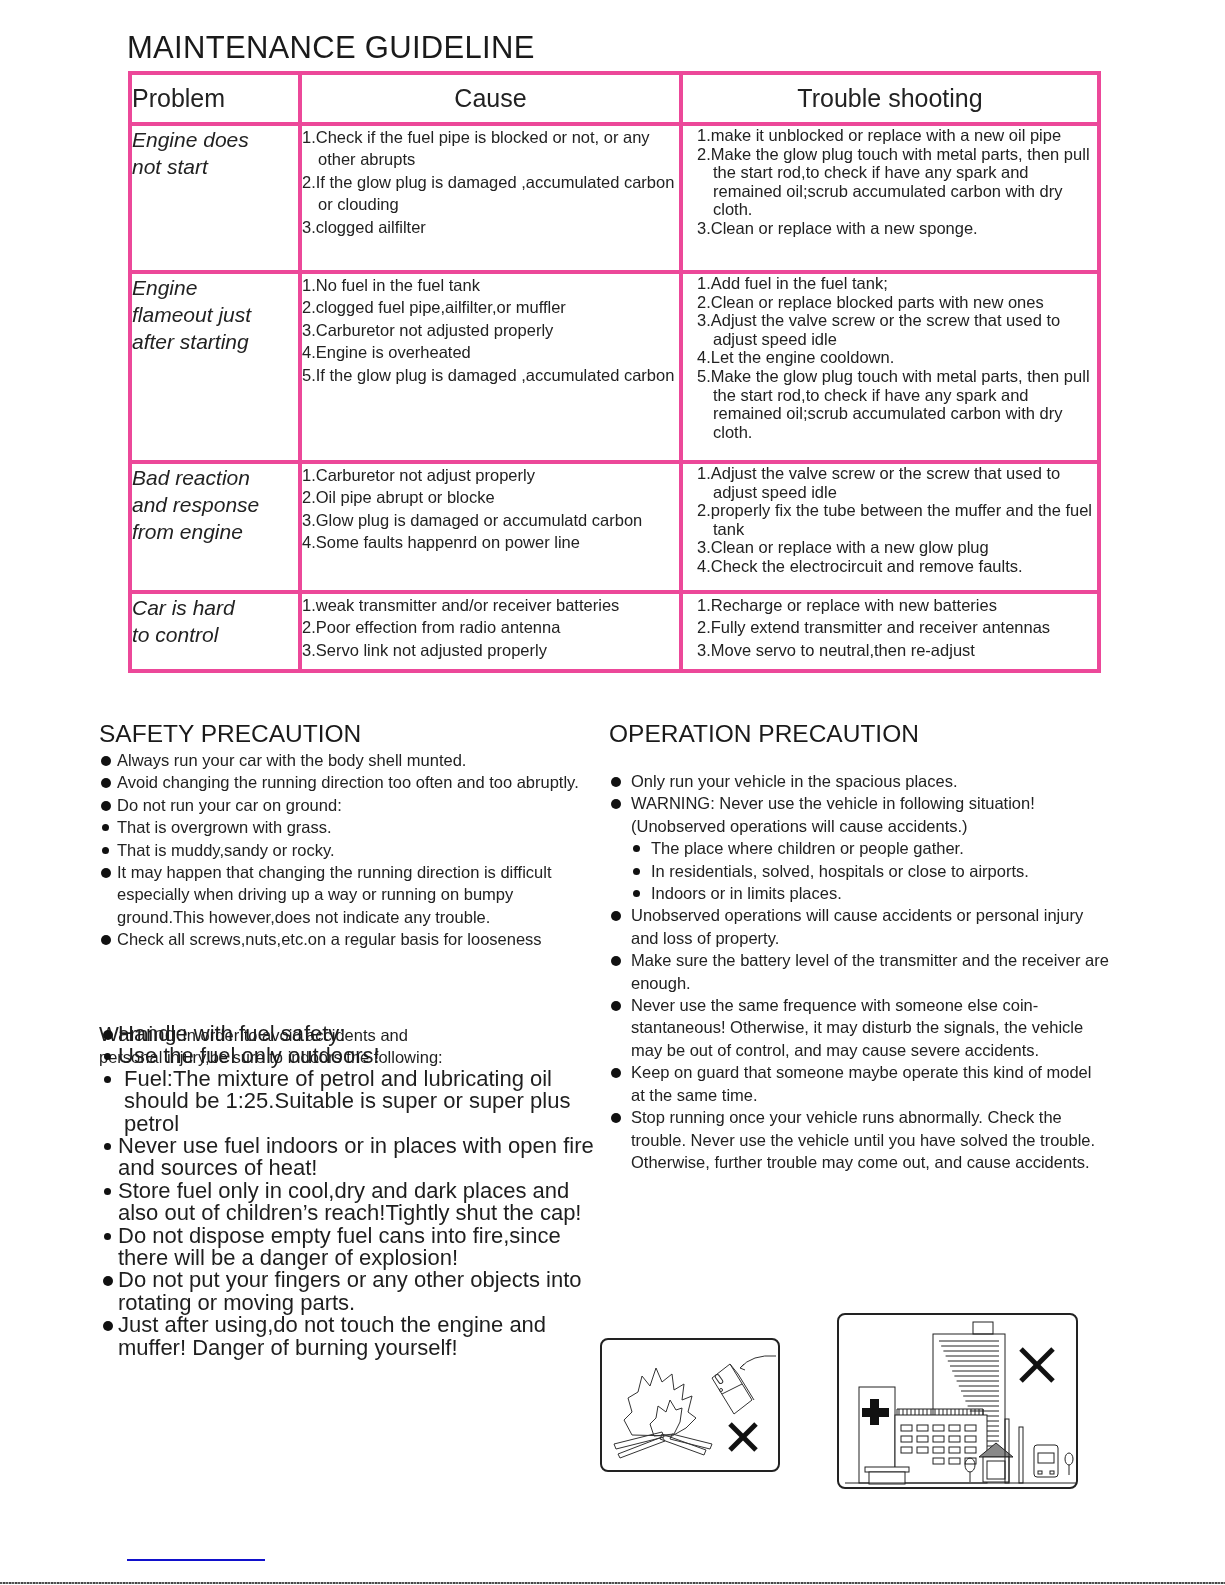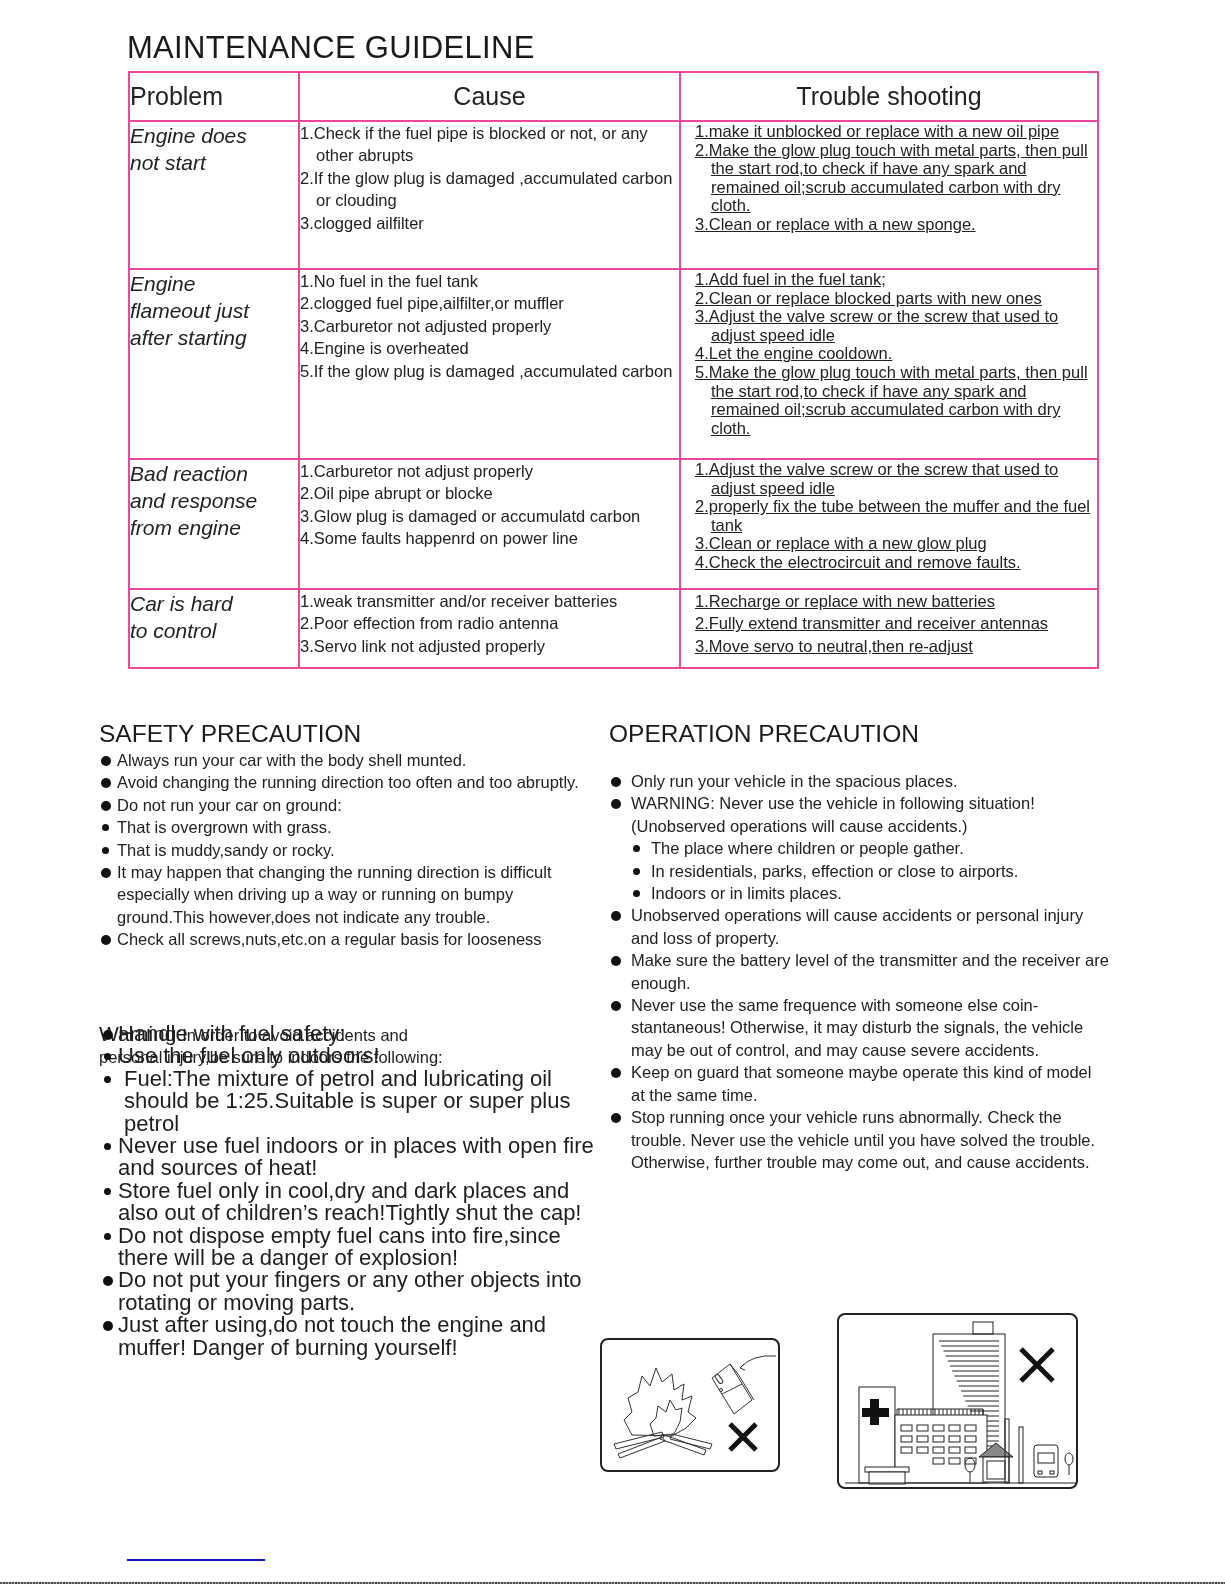--- a/index.html
+++ b/index.html
@@ -9,33 +9,33 @@
     }
     .title {
       position: absolute; left: 127px; top: 30px;
       font-size: 31px; letter-spacing: 0.3px; color: #1a1a1a; margin: 0; font-weight: normal;
     }
     table.guide {
       position: absolute; left: 128px; top: 71px; width: 969px;
       border-collapse: collapse; table-layout: fixed;
     }
     table.guide th, table.guide td {
-      border: 2px solid #ec4899; vertical-align: top; padding: 0;
+      border: 4px solid #ec4899; vertical-align: top; padding: 0;
     }
     table.guide th {
       font-weight: normal; font-size: 25px; height: 47px; vertical-align: middle; color: #222;
     }
     th.h-problem { text-align: left; padding-left: 20px; }
     th.h-cause, th.h-fix { text-align: center; }
     td.problem {
       font-size: 21px; line-height: 27px; vertical-align: middle; padding-left: 14px; color: #222; font-style: italic;
     }
     td.problem div { white-space: pre-line; }
     td.cell { padding: 9px 0 6px 14px; font-size: 16.5px; line-height: 22.4px; color: #222; }
-    td.cell.fix { padding-left: 14px; line-height: 18.6px; text-decoration: underline; }
+    td.cell.fix { padding-left: 14px; line-height: 18.6px; }
     .li { padding-left: 16px; text-indent: -16px; }
     .cell.loose .li { line-height: 22.4px; }
     .row1 { height: 148px; }
     .row2 { height: 190px; }
     .row3 { height: 130px; }
     .row4 { height: 79px; }
 
     .section { position: absolute; font-size: 16.5px; line-height: 22.4px; color: #222; }
     .section h2 {
       font-weight: normal; font-size: 24.5px; margin: 0; line-height: 30px; color: #1a1a1a;
@@ -191,21 +191,21 @@
     <div class="bul">Do not put your fingers or any other objects into rotating or moving parts.</div>
     <div class="bul">Just after using,do not touch the engine and muffer! Danger of burning yourself!</div>
   </div>
 
 <div class="section operation">
   <h2>OPERATION PRECAUTION</h2>
   <div class="list" id="operation-list">
       <div class="bul">Only run your vehicle in the spacious places.</div>
       <div class="bul">WARNING: Never use the vehicle in following situation! (Unobserved operations will cause accidents.)</div>
       <div class="bul sub">The place where children or people gather.</div>
-      <div class="bul sub">In residentials, parks, effection or close to airports.</div>
+      <div class="bul sub">In residentials, solved, hospitals or close to airports.</div>
       <div class="bul sub">Indoors or in limits places.</div>
       <div class="bul">Unobserved operations will cause accidents or personal injury and loss of property.</div>
       <div class="bul">Make sure the battery level of the transmitter and the receiver are enough.</div>
       <div class="bul">Never use the same frequence with someone else coin-stantaneous! Otherwise, it may disturb the signals, the vehicle may be out of control, and may cause severe accidents.</div>
       <div class="bul">Keep on guard that someone maybe operate this kind of model at the same time.</div>
       <div class="bul">Stop running once your vehicle runs abnormally. Check the trouble. Never use the vehicle until you have solved the trouble. Otherwise, further trouble may come out, and cause accidents.</div>
     </div>
 </div>
 
 <div class="illus fire">

